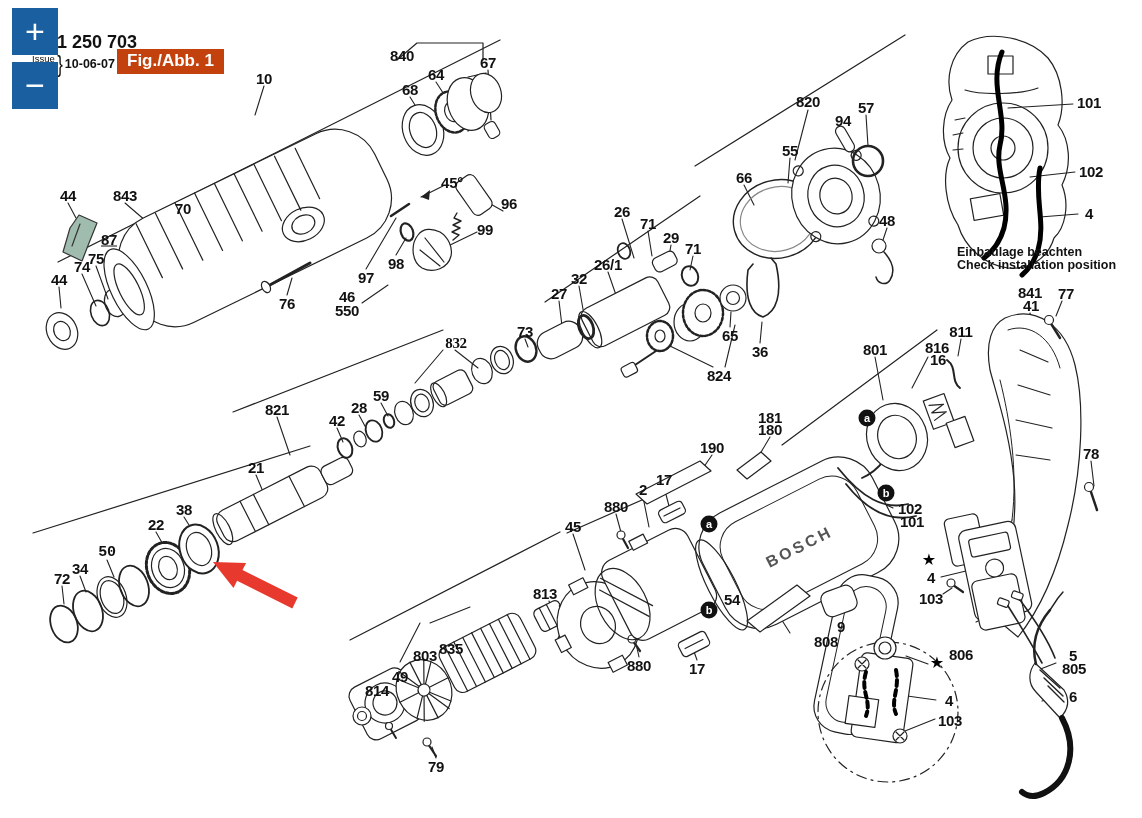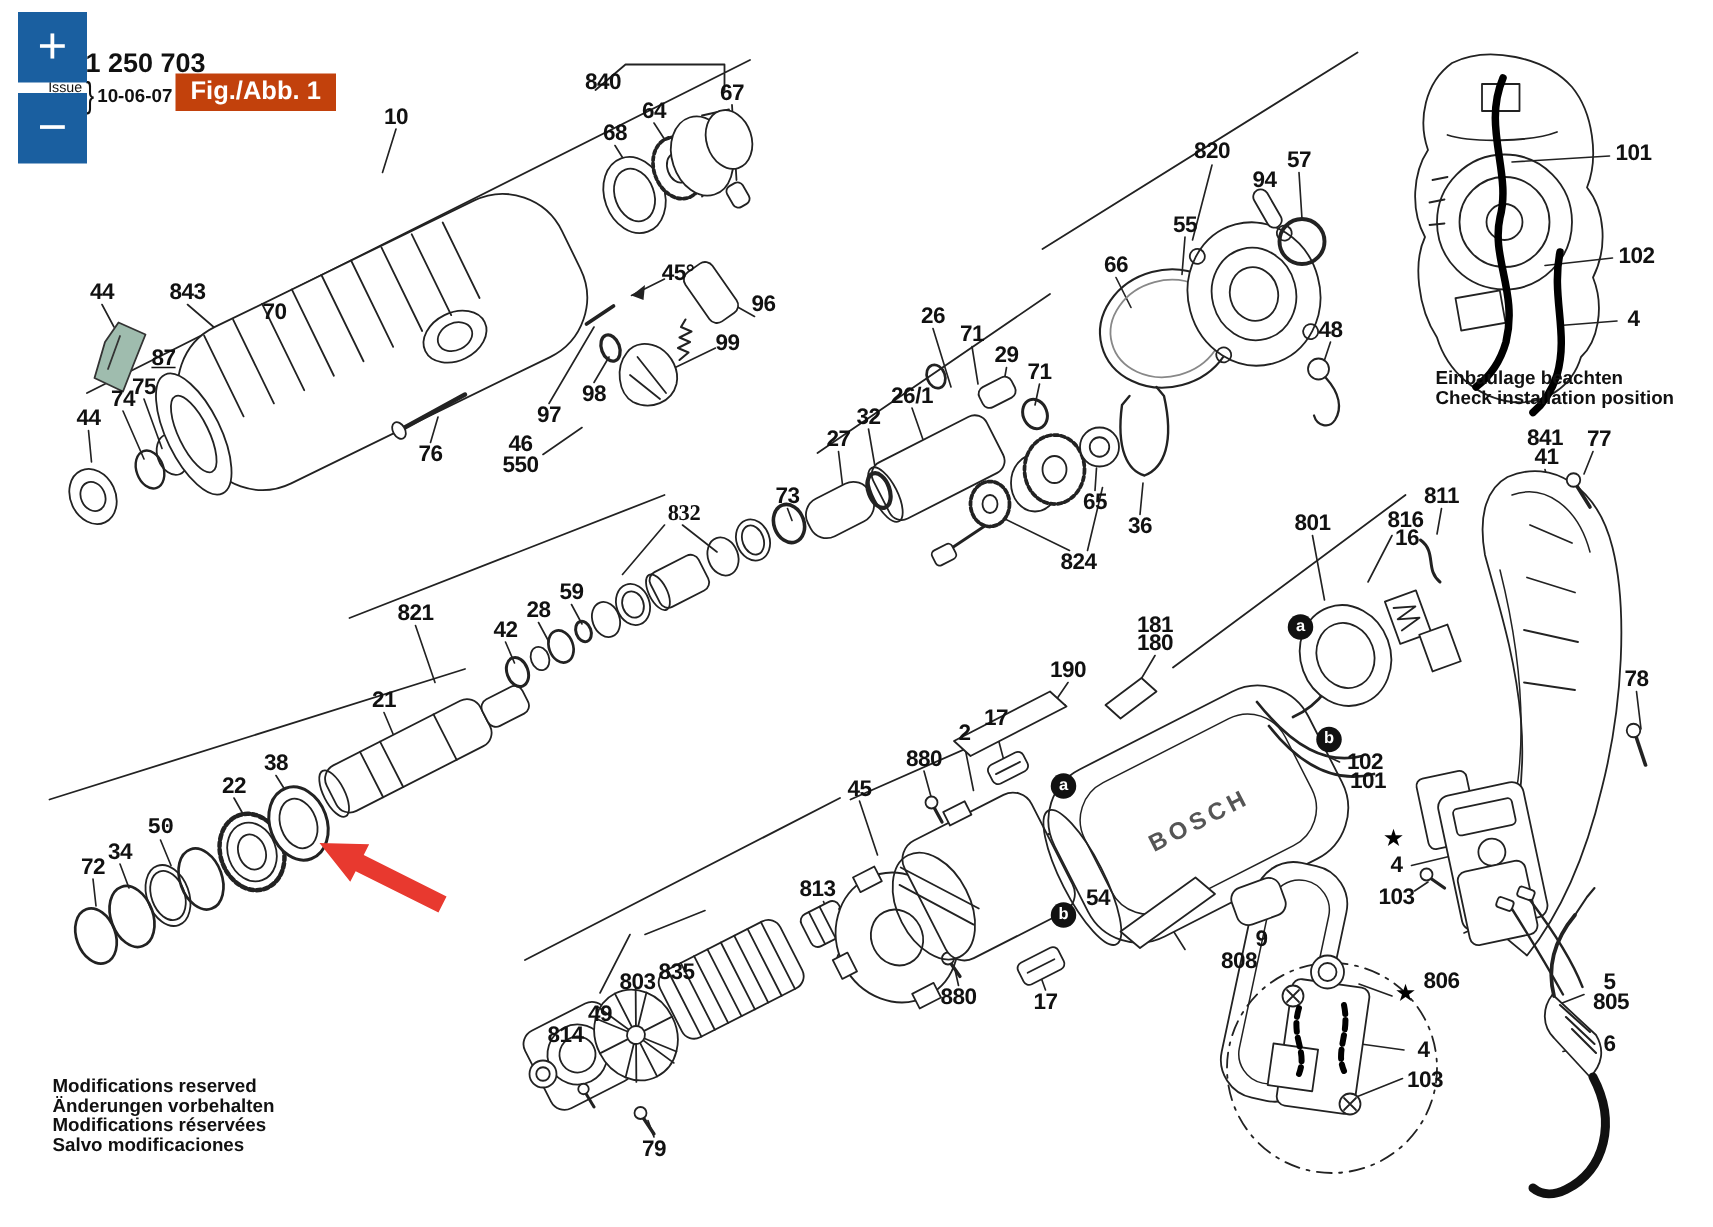--- a/index.html
+++ b/index.html
@@ -459,26 +459,20 @@
       <span class="part-label" style="left: 949px; top: 700px;">4</span>
       <span class="part-label" style="left: 950px; top: 720px;">103</span>
       <span class="marker" style="left: 867px; top: 418px;">a</span>
       <span class="marker" style="left: 709px; top: 524px;">a</span>
       <span class="marker" style="left: 709px; top: 610px;">b</span>
       <span class="marker" style="left: 886px; top: 493px;">b</span>
       <span class="star" style="left: 929px; top: 560px;">★</span>
       <span class="star" style="left: 937px; top: 663px;">★</span>
     </div>
 
-  <div class="note" id="mod-note">
-    <div>Modifications reserved</div>
-    <div>Änderungen vorbehalten</div>
-    <div>Modifications réservées</div>
-    <div>Salvo modificaciones</div>
-  </div>
 
   <div class="note" id="install-note">
     <div>Einbaulage beachten</div>
     <div>Check installation position</div>
   </div>
 
 
 </div>
 
 </body></html>

